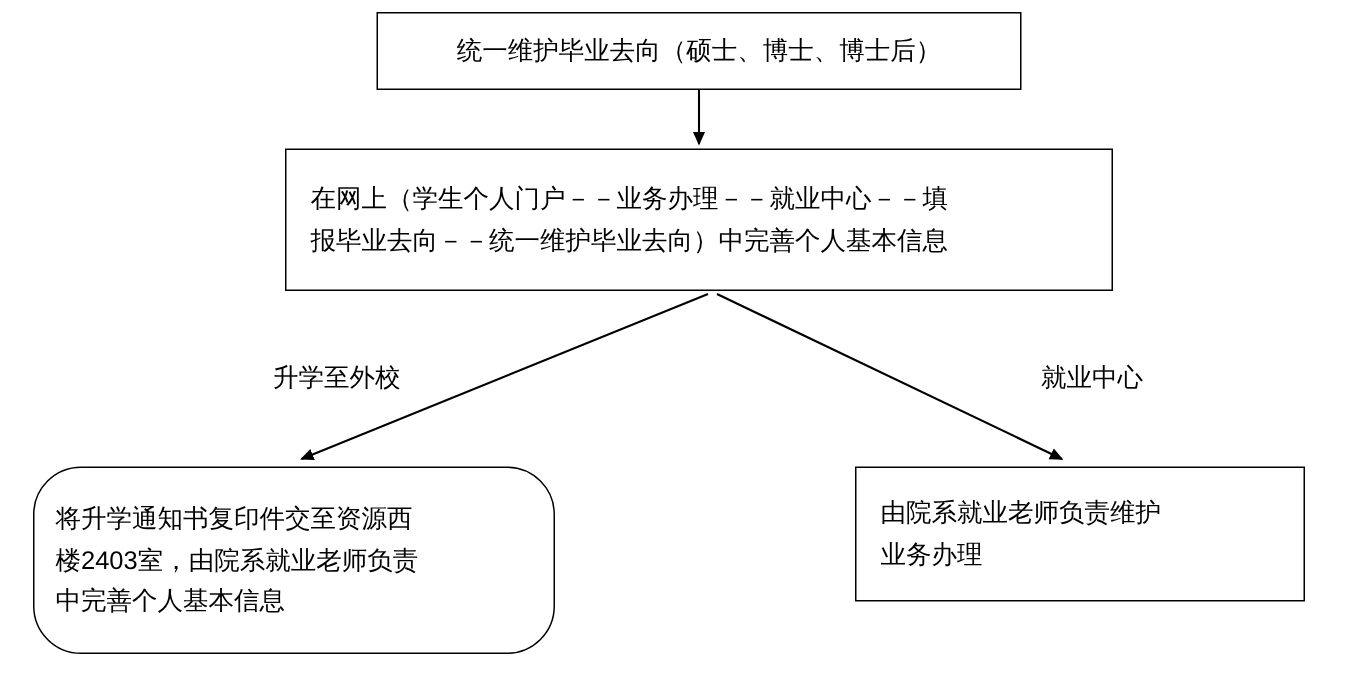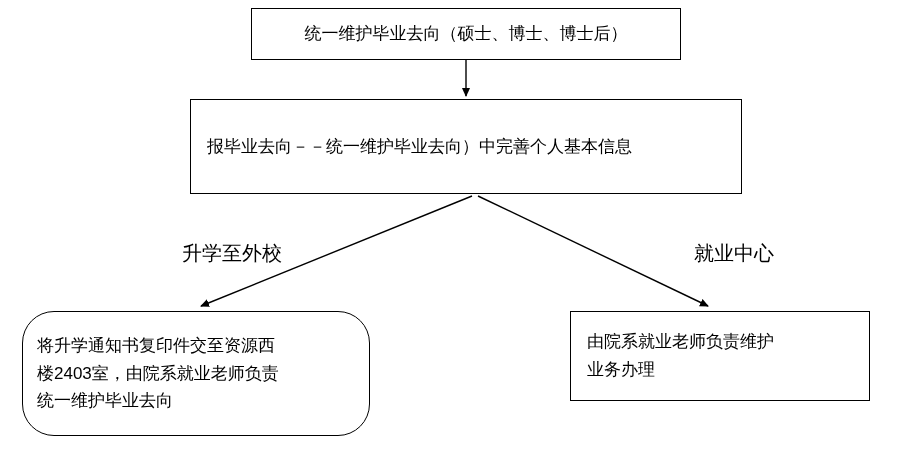--- a/index.html
+++ b/index.html
@@ -62,21 +62,21 @@
   #node-internal {
     left: 570px;
     top: 311px;
     width: 300px;
     height: 90px;
     padding-left: 16px;
     padding-right: 20px;
   }
   .edge-label {
     position: absolute;
-    font-size: 20px;
+    font-size: 17px;
     color: #000000;
     white-space: pre;
   }
   #label-external {
     left: 182px;
     top: 240px;
   }
   #label-internal {
     left: 694px;
     top: 240px;
@@ -104,27 +104,28 @@
     <line x1="466" y1="60" x2="466" y2="96" stroke="#000000" stroke-width="1.4" marker-end="url(#arrow)"></line>
     <line x1="472" y1="196" x2="201" y2="306" stroke="#000000" stroke-width="1.4" marker-end="url(#arrow)"></line>
     <line x1="478" y1="196" x2="708" y2="306" stroke="#000000" stroke-width="1.4" marker-end="url(#arrow)"></line>
   </svg>
 
   <div class="node center" id="node-start">
     <span class="line">统一维护毕业去向（硕士、博士、博士后）</span>
   </div>
 
   <div class="node" id="node-portal">
+    <span class="line">在网上（学生个人门户－－业务办理－－就业中心－－填</span>
     <span class="line">报毕业去向－－统一维护毕业去向）中完善个人基本信息</span>
   </div>
 
   <div class="node" id="node-external">
     <span class="line">将升学通知书复印件交至资源西</span>
     <span class="line">楼2403室，由院系就业老师负责</span>
-    <span class="line">统一维护毕业去向</span>
+    <span class="line">中完善个人基本信息</span>
   </div>
 
   <div class="node" id="node-internal">
     <span class="line">由院系就业老师负责维护</span>
     <span class="line">业务办理</span>
   </div>
 
   <div class="edge-label" id="label-external">升学至外校</div>
   <div class="edge-label" id="label-internal">就业中心</div>
 

